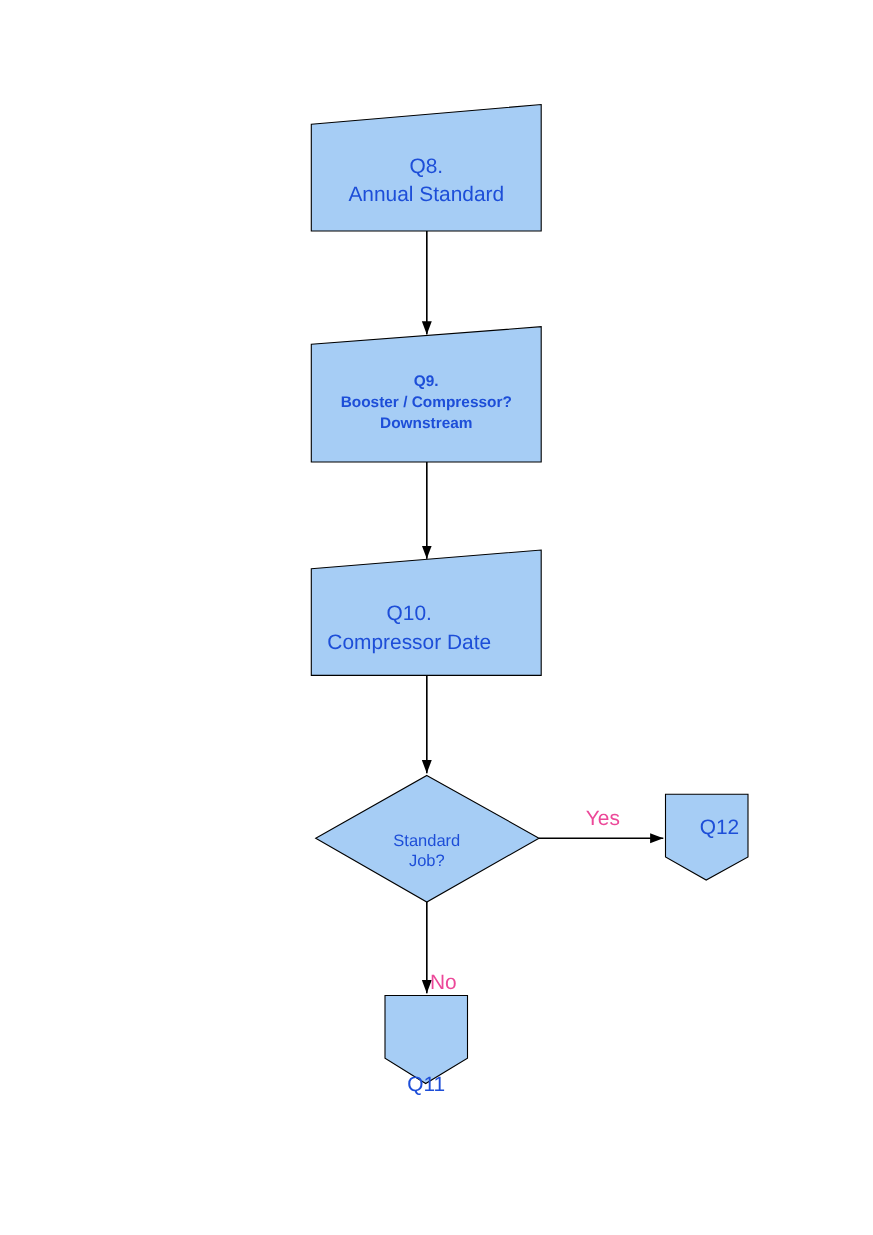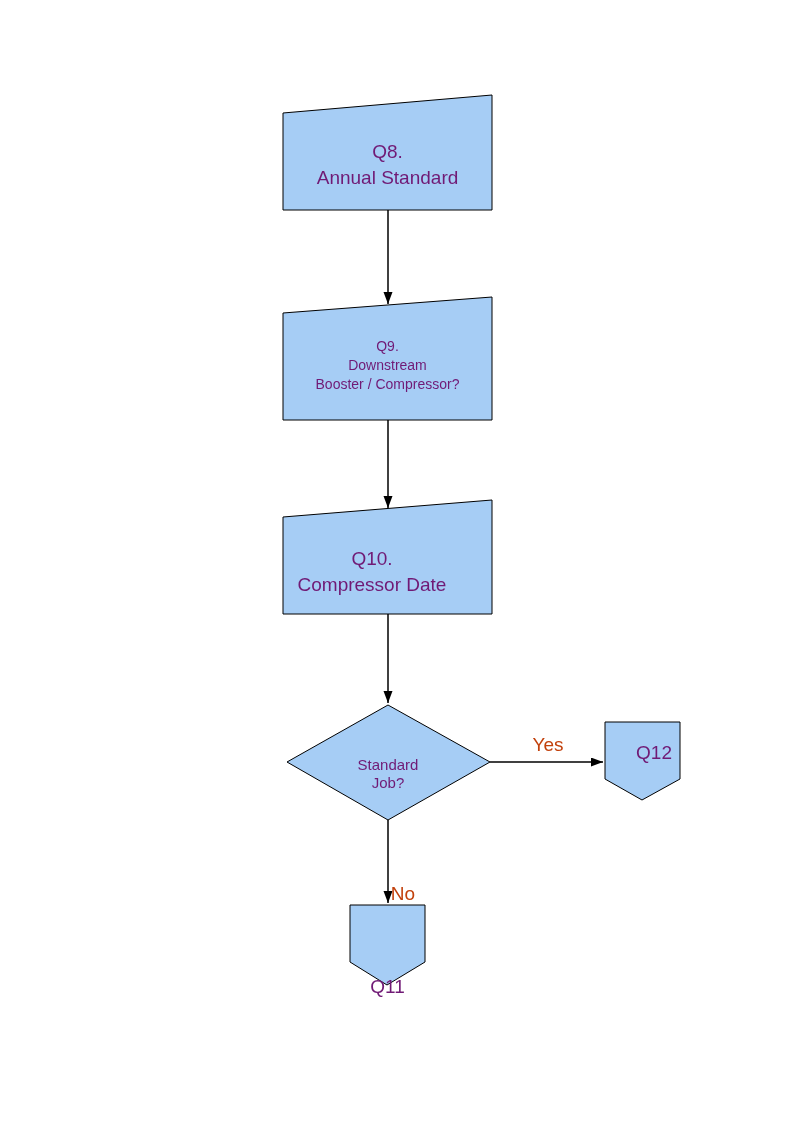--- a/index.html
+++ b/index.html
@@ -26,38 +26,39 @@
     stroke: #000000;
     stroke-width: 1;
   }
   .connector {
     stroke: #000000;
     stroke-width: 1.5;
     fill: none;
   }
   .label {
     position: absolute;
-    color: #701a75;
+    color: #1d4ed8;
     text-align: center;
   }
   .label-lg {
     font-size: 19px;
     line-height: 26px;
   }
   .label-md {
     font-size: 14px;
     line-height: 19px;
+    font-weight: bold;
   }
   .label-sm {
     font-size: 15px;
     line-height: 18px;
   }
   .edge-label {
     position: absolute;
-    color: #c2410c;
+    color: #ec4899;
     font-size: 19px;
     line-height: 22px;
     text-align: center;
   }
 </style>
 </head>
 <body>
 
 <div class="canvas">
 
@@ -87,22 +88,22 @@
     <line class="connector" x1="388" y1="820" x2="388" y2="903" marker-end="url(#arrowhead)"></line>
   </svg>
 
   <div class="label label-lg" style="left:283px; top:139px; width:209px;">
     <div>Q8.</div>
     <div>Annual Standard</div>
   </div>
 
   <div class="label label-md" style="left:283px; top:337px; width:209px;">
     <div>Q9.</div>
+    <div>Booster / Compressor?</div>
     <div>Downstream</div>
-    <div>Booster / Compressor?</div>
   </div>
 
   <div class="label label-lg" style="left:283px; top:546px; width:178px;">
     <div>Q10.</div>
     <div>Compressor Date</div>
   </div>
 
   <div class="label label-sm" style="left:313px; top:739px; width:150px;margin-top:17px;">
     <div>Standard</div>
     <div>Job?</div>

